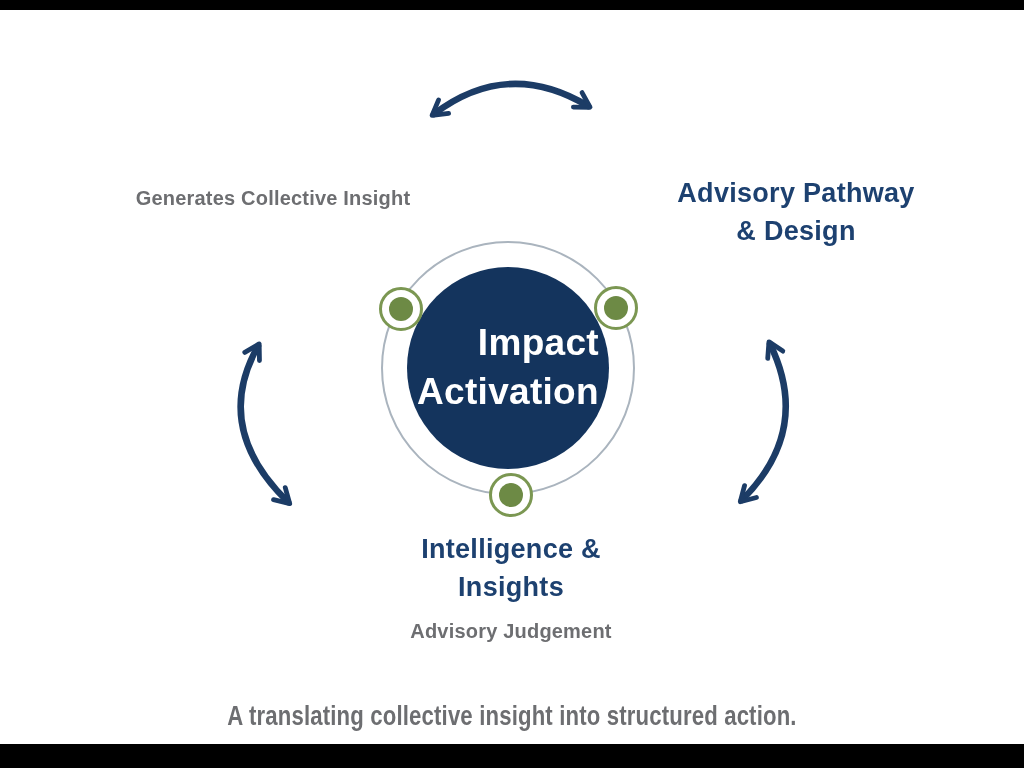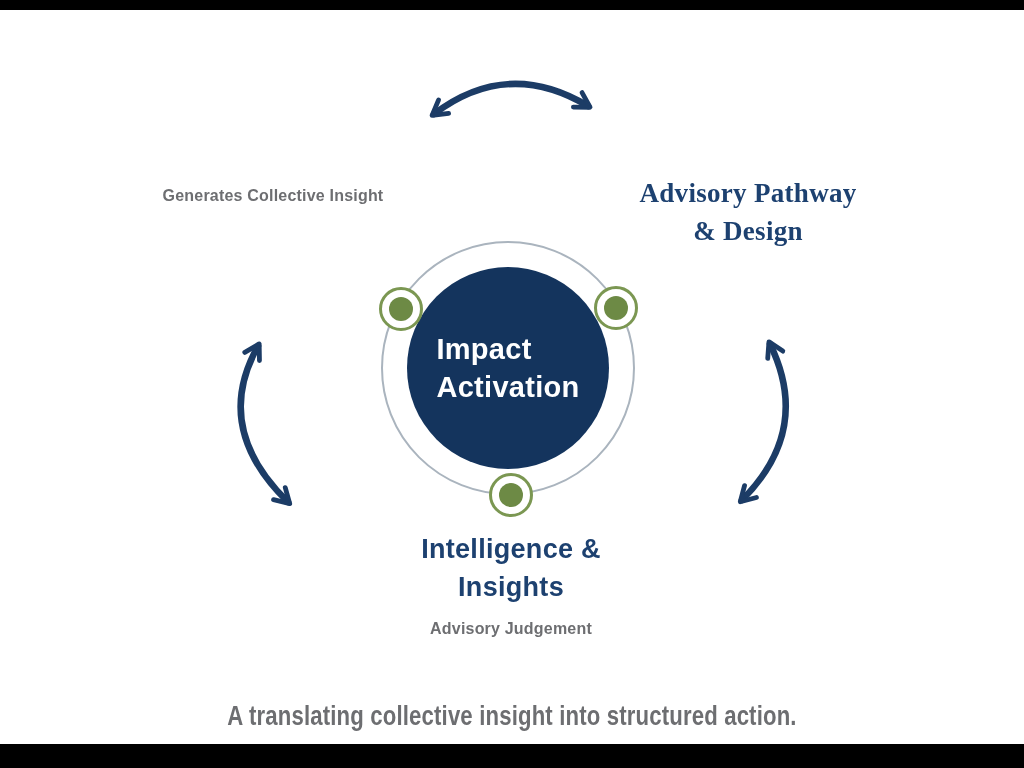--- a/index.html
+++ b/index.html
@@ -21,47 +21,47 @@
     position:absolute;left:381px;top:241px;width:254px;height:254px;
     border:2px solid var(--ring,#aab4be);border-radius:50%;
     box-sizing:border-box;background:transparent;
   }
   .center-circle{
     position:absolute;left:407px;top:267px;width:202px;height:202px;
     background:var(--navy-dark,#14345d);border-radius:50%;
     display:flex;align-items:center;justify-content:center;
   }
   .center-label{
-    color:#fff;font-weight:bold;font-size:29px;line-height:1.32;
-    text-align:left;white-space:pre-line;letter-spacing:.3px;
+    color:#fff;font-weight:bold;font-size:37px;line-height:1.32;
+    text-align:right;white-space:pre-line;letter-spacing:.3px;
   }
 
   .dot{
     position:absolute;width:44px;height:44px;border-radius:50%;
     border:3px solid var(--green-ring,#7b9752);background:var(--background,#fff);
     box-sizing:border-box;display:flex;align-items:center;justify-content:center;
   }
   .dot-inner{
     width:24px;height:24px;border-radius:50%;
     background:var(--green,#6d8a45);
   }
   .dot-tl{left:379px;top:287px;}
   .dot-tr{left:594px;top:286px;}
   .dot-b{left:489px;top:473px;}
 
   .node{position:absolute;width:360px;text-align:center;}
   .node-tl{left:93px;top:174px;}
-  .node-tr{left:568px;top:174px;font-family:Liberation Serif, serif;}
+  .node-tr{left:616px;top:174px;}
   .node-b{left:331px;top:530px;}
   .node-title{
     color:var(--navy,#1d4170);font-weight:bold;font-size:27px;line-height:1.42;
     white-space:pre-line;letter-spacing:.3px;
   }
   .node-subtitle{
-    color:var(--gray,#6d6e71);font-weight:bold;font-size:16px;
+    color:var(--gray,#6d6e71);font-weight:bold;font-size:20px;
     margin-top:13px;letter-spacing:.2px;
   }
 
   .caption{
     position:absolute;left:0;top:701px;width:1024px;text-align:center;
     color:var(--gray,#6d6e71);font-weight:bold;font-size:27px;
     transform:scaleX(.82);transform-origin:center;
     letter-spacing:.2px;
   }
 </style>

